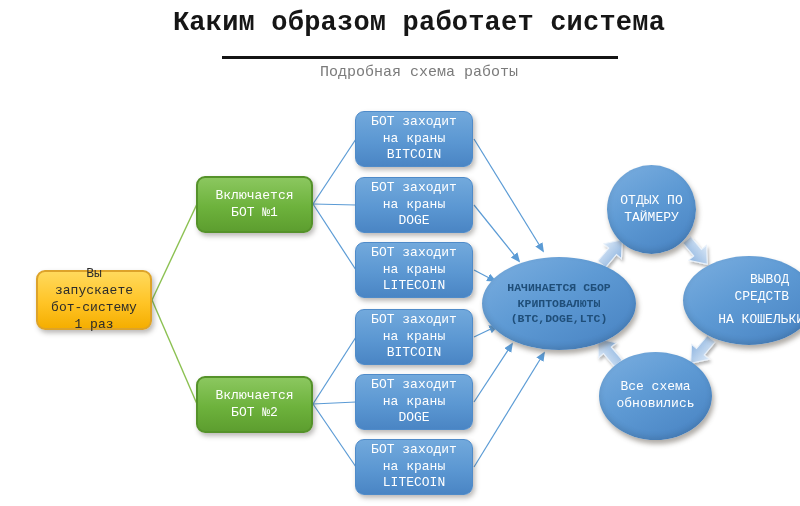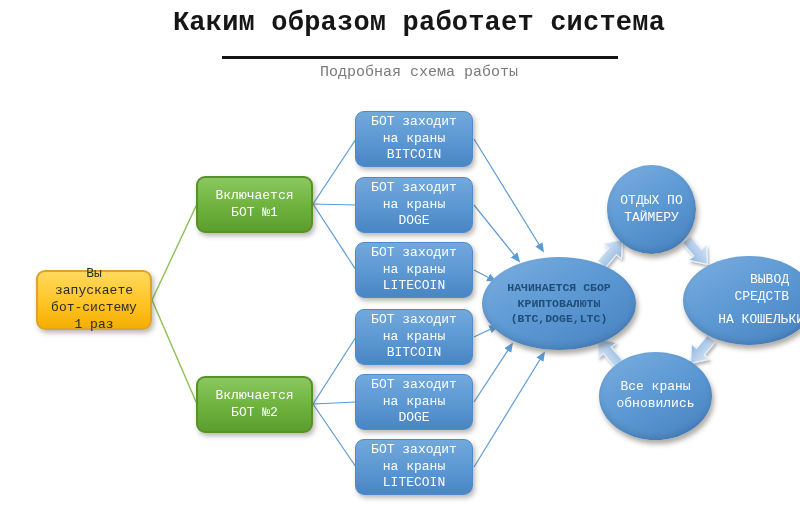--- a/index.html
+++ b/index.html
@@ -144,16 +144,16 @@
   <div class="node ellipse collect" style="left:458px;top:257px;width:154px;height:93px;">
     <span class="inner w120">НАЧИНАЕТСЯ СБОР КРИПТОВАЛЮТЫ (BTC,DOGE,LTC)</span>
   </div>
 
   <div class="node ellipse cycle" style="left:659px;top:256px;width:132px;height:89px;flex-direction:column;text-align:right;">
     <span class="inner w80">ВЫВОД СРЕДСТВ</span>
     <span class="inner w110">НА КОШЕЛЬКИ</span>
   </div>
 
   <div class="node ellipse cycle" style="left:575px;top:352px;width:113px;height:88px;">
-    <span class="inner w85">Все краны обновились</span>
+    <span class="inner w85">Все схема обновились</span>
   </div>
 
 </div>
 
 </body></html>

